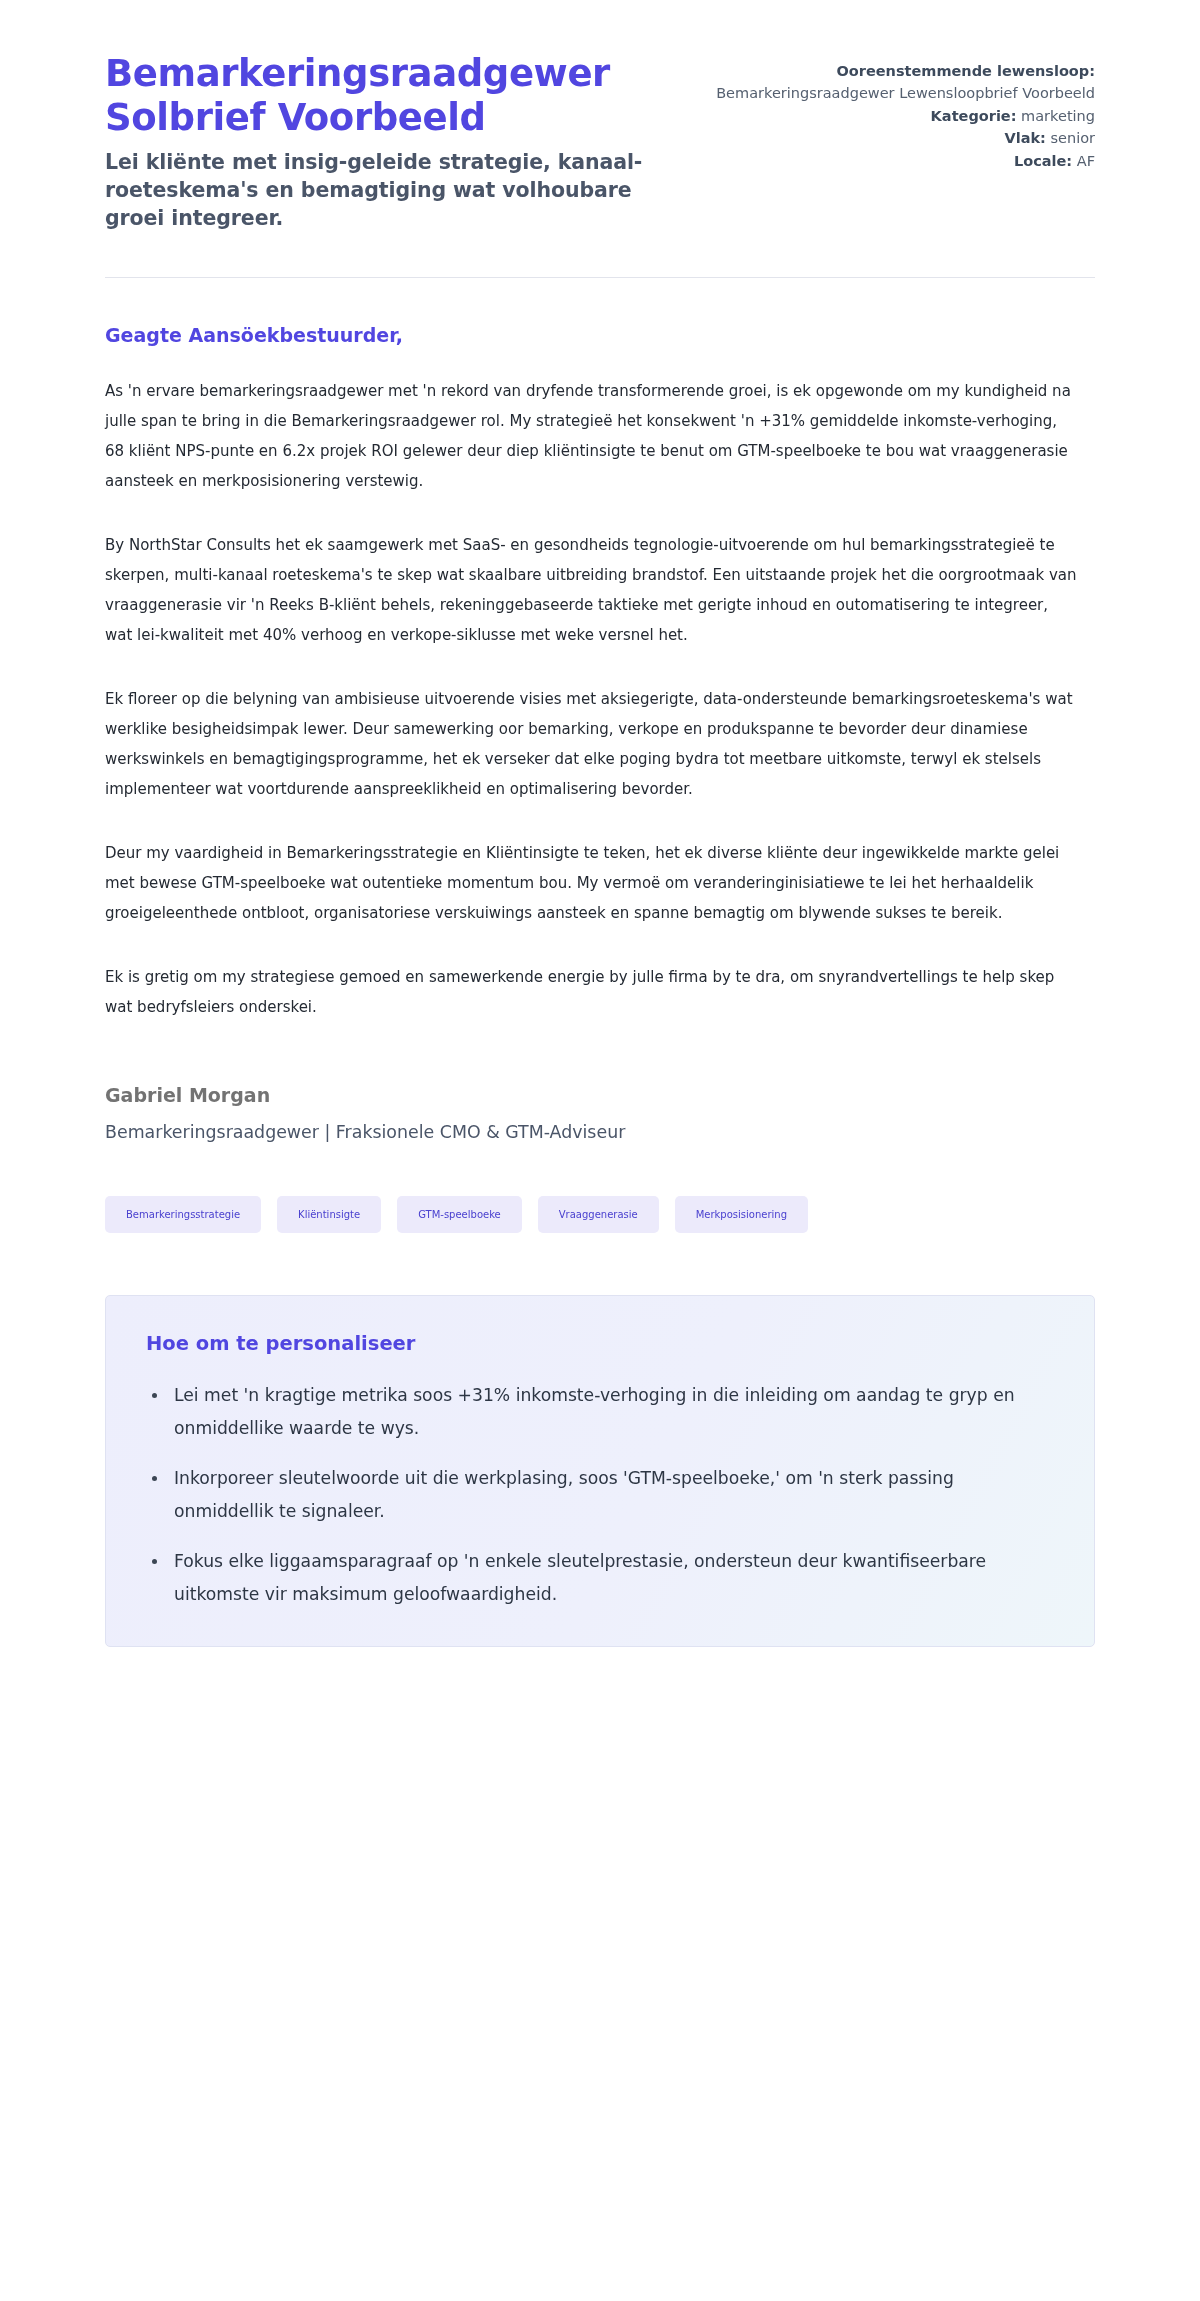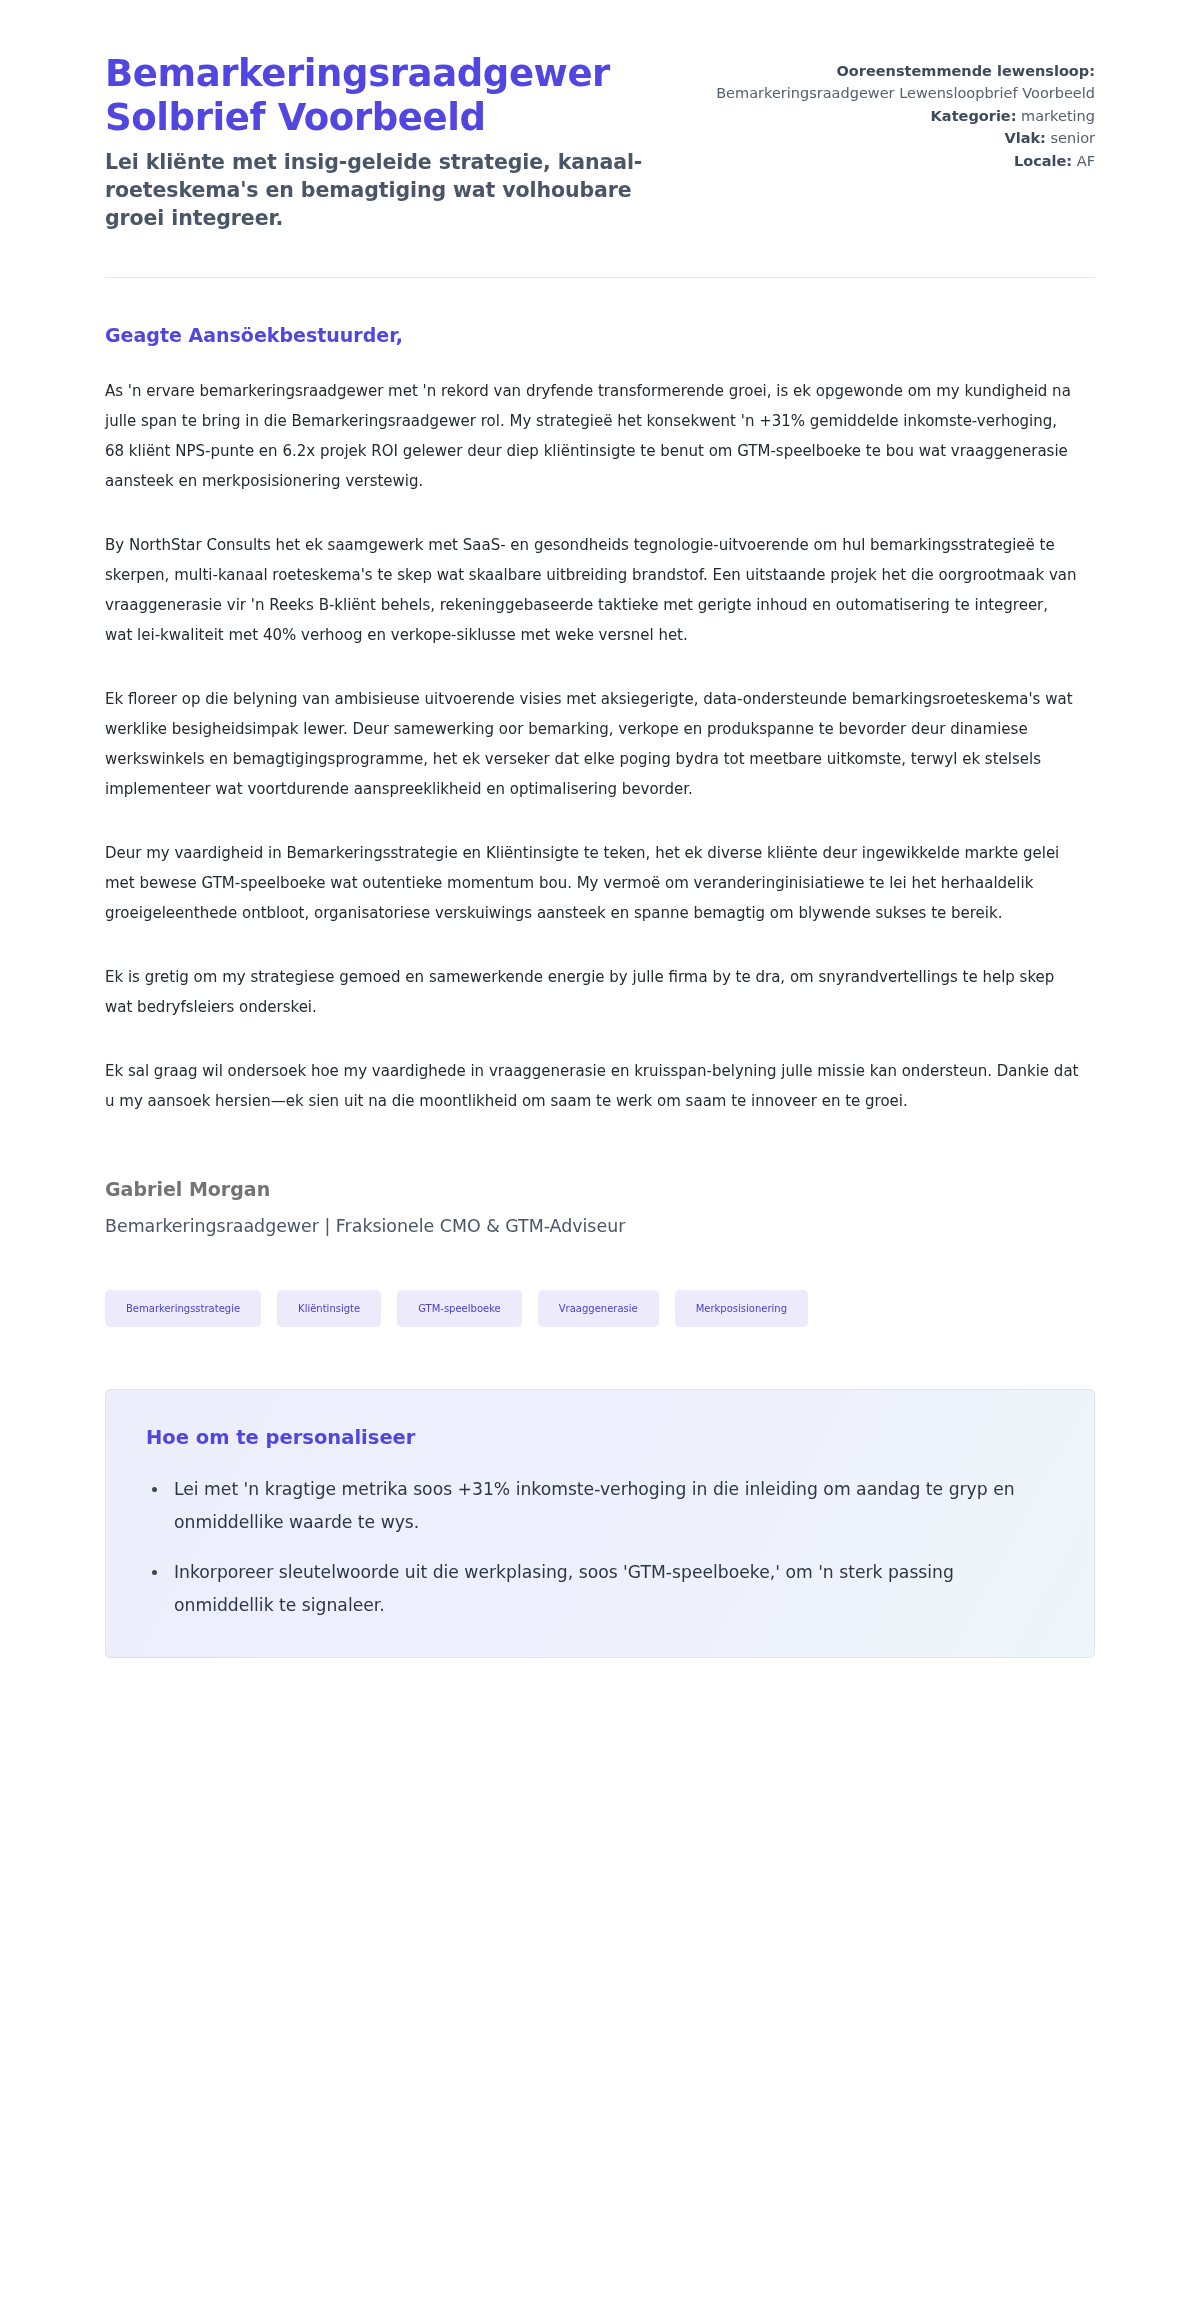--- a/index.html
+++ b/index.html
@@ -202,21 +202,20 @@
 
   <div class="letter">
 
     <p class="salutation">Geagte Aansöekbestuurder,</p>
 
     <p class="para">As 'n ervare bemarkeringsraadgewer met 'n rekord van dryfende transformerende groei, is ek opgewonde om my kundigheid na julle span te bring in die Bemarkeringsraadgewer rol. My strategieë het konsekwent 'n +31% gemiddelde inkomste-verhoging, 68 kliënt NPS-punte en 6.2x projek ROI gelewer deur diep kliëntinsigte te benut om GTM-speelboeke te bou wat vraaggenerasie aansteek en merkposisionering verstewig.</p>
     <p class="para">By NorthStar Consults het ek saamgewerk met SaaS- en gesondheids tegnologie-uitvoerende om hul bemarkingsstrategieë te skerpen, multi-kanaal roeteskema's te skep wat skaalbare uitbreiding brandstof. Een uitstaande projek het die oorgrootmaak van vraaggenerasie vir 'n Reeks B-kliënt behels, rekeninggebaseerde taktieke met gerigte inhoud en outomatisering te integreer, wat lei-kwaliteit met 40% verhoog en verkope-siklusse met weke versnel het.</p>
     <p class="para">Ek floreer op die belyning van ambisieuse uitvoerende visies met aksiegerigte, data-ondersteunde bemarkingsroeteskema's wat werklike besigheidsimpak lewer. Deur samewerking oor bemarking, verkope en produkspanne te bevorder deur dinamiese werkswinkels en bemagtigingsprogramme, het ek verseker dat elke poging bydra tot meetbare uitkomste, terwyl ek stelsels implementeer wat voortdurende aanspreeklikheid en optimalisering bevorder.</p>
     <p class="para">Deur my vaardigheid in Bemarkeringsstrategie en Kliëntinsigte te teken, het ek diverse kliënte deur ingewikkelde markte gelei met bewese GTM-speelboeke wat outentieke momentum bou. My vermoë om veranderinginisiatiewe te lei het herhaaldelik groeigeleenthede ontbloot, organisatoriese verskuiwings aansteek en spanne bemagtig om blywende sukses te bereik.</p>
     <p class="para">Ek is gretig om my strategiese gemoed en samewerkende energie by julle firma by te dra, om snyrandvertellings te help skep wat bedryfsleiers onderskei.</p>
-    <p class="para">Ek sal graag wil ondersoek hoe my vaardighede in vraaggenerasie en kruisspan-belyning julle missie kan ondersteun. Dankie dat u my aansoek hersien—ek sien uit na die moontlikheid om saam te werk om saam te innoveer en te groei.</p>
 
   </div>
 
   <div class="signature">
     <p class="sig-name">Gabriel Morgan</p>
     <p class="sig-role">Bemarkeringsraadgewer | Fraksionele CMO &amp; GTM-Adviseur</p>
   </div>
 
   <div class="tags">
     <span class="tag">Bemarkeringsstrategie</span>
@@ -224,16 +223,17 @@
     <span class="tag">GTM-speelboeke</span>
     <span class="tag">Vraaggenerasie</span>
     <span class="tag">Merkposisionering</span>
   </div>
 
   <div class="tips">
     <h2 class="tips-title">Hoe om te personaliseer</h2>
     <ul class="tips-list">
       <li>Lei met 'n kragtige metrika soos +31% inkomste-verhoging in die inleiding om aandag te gryp en onmiddellike waarde te wys.</li>
       <li>Inkorporeer sleutelwoorde uit die werkplasing, soos 'GTM-speelboeke,' om 'n sterk passing onmiddellik te signaleer.</li>
+      <li>Fokus elke liggaamsparagraaf op 'n enkele sleutelprestasie, ondersteun deur kwantifiseerbare uitkomste vir maksimum geloofwaardigheid.</li>
     </ul>
   </div>
 
 </div>
 
 </body></html>

